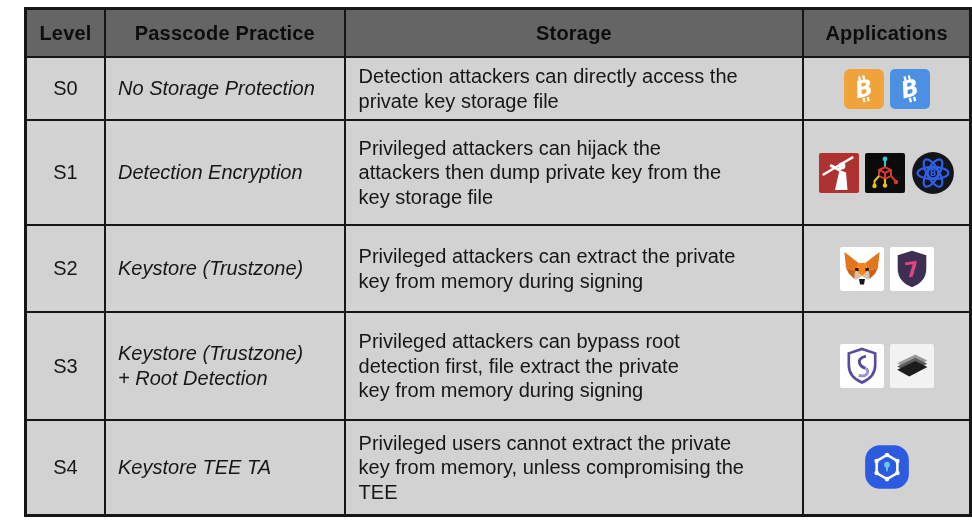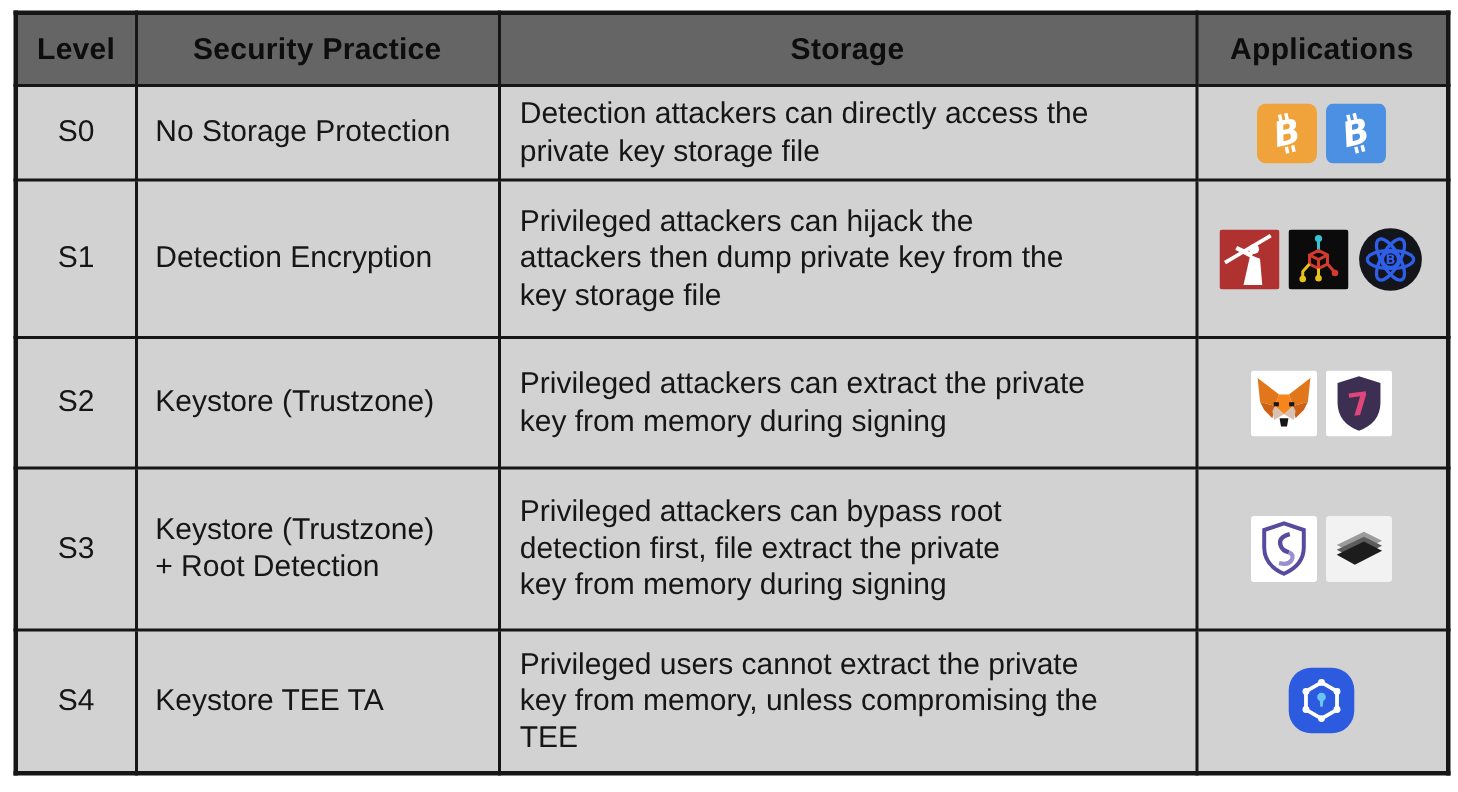--- a/index.html
+++ b/index.html
@@ -4,21 +4,21 @@
 <style>
   html, body { margin: 0; padding: 0; }
   body {
     width: 972px; height: 528px;
     background: #ffffff;
     font-family: "Liberation Sans", "DejaVu Sans", sans-serif;
     position: relative;
     overflow: hidden;
   }
   table.sec-table {
-    position: absolute; left: 9px; top: 7px;
+    position: absolute; left: 24px; top: 7px;
     border-collapse: collapse;
     table-layout: fixed;
     border: 3px solid #161616;
   }
   .sec-table th {
     background: #656565;
     border: 2px solid #161616;
     color: #0d0d0d;
     font-size: 20px;
     font-weight: bold;
@@ -27,21 +27,21 @@
     letter-spacing: 0.2px;
   }
   .sec-table td {
     background: #d2d2d2;
     border: 2px solid #161616;
     color: #161616;
     font-size: 20px;
     vertical-align: middle;
   }
   td.level   { text-align: center; }
-  td.practice{ padding: 4px 6px 4px 12px; white-space: pre-line; line-height: 1.25; }
+  td.practice{ padding: 4px 6px 4px 12px; white-space: pre-line; line-height: 1.25; font-style: italic; }
   td.threat  { padding: 6px 10px 6px 13px; white-space: pre-line; line-height: 1.23; }
   td.apps    { text-align: center; padding: 0 4px; }
   .app-icon {
     display: inline-block;
     width: 40px; height: 40px;
     margin: 0 3px;
     vertical-align: middle;
   }
   .app-icon svg { display: block; width: 100%; height: 100%; }
   .app-icon[data-name="metamask-fox-icon"],
@@ -57,21 +57,21 @@
 <table class="sec-table" data-name="security-levels-table">
   <colgroup>
     <col style="width:80px">
     <col style="width:242px">
     <col style="width:465px">
     <col style="width:168px">
   </colgroup>
   <thead data-name="table-header">
     <tr data-name="header-row">
       <th data-name="column-header-level">Level</th>
-      <th data-name="column-header-security-practice">Security Practice</th>
+      <th data-name="column-header-security-practice">Passcode Practice</th>
       <th data-name="column-header-threats">Storage</th>
       <th data-name="column-header-applications">Applications</th>
     </tr>
   </thead>
   <tbody id="table-body" data-name="table-body">
       <tr data-name="table-row" style="height: 60px;">
         <td class="level" data-name="level-cell">S0</td>
         <td class="practice" data-name="security-practice-cell">No Storage Protection</td>
         <td class="threat" data-name="threats-cell">Detection attackers can directly access the
 private key storage file</td>

